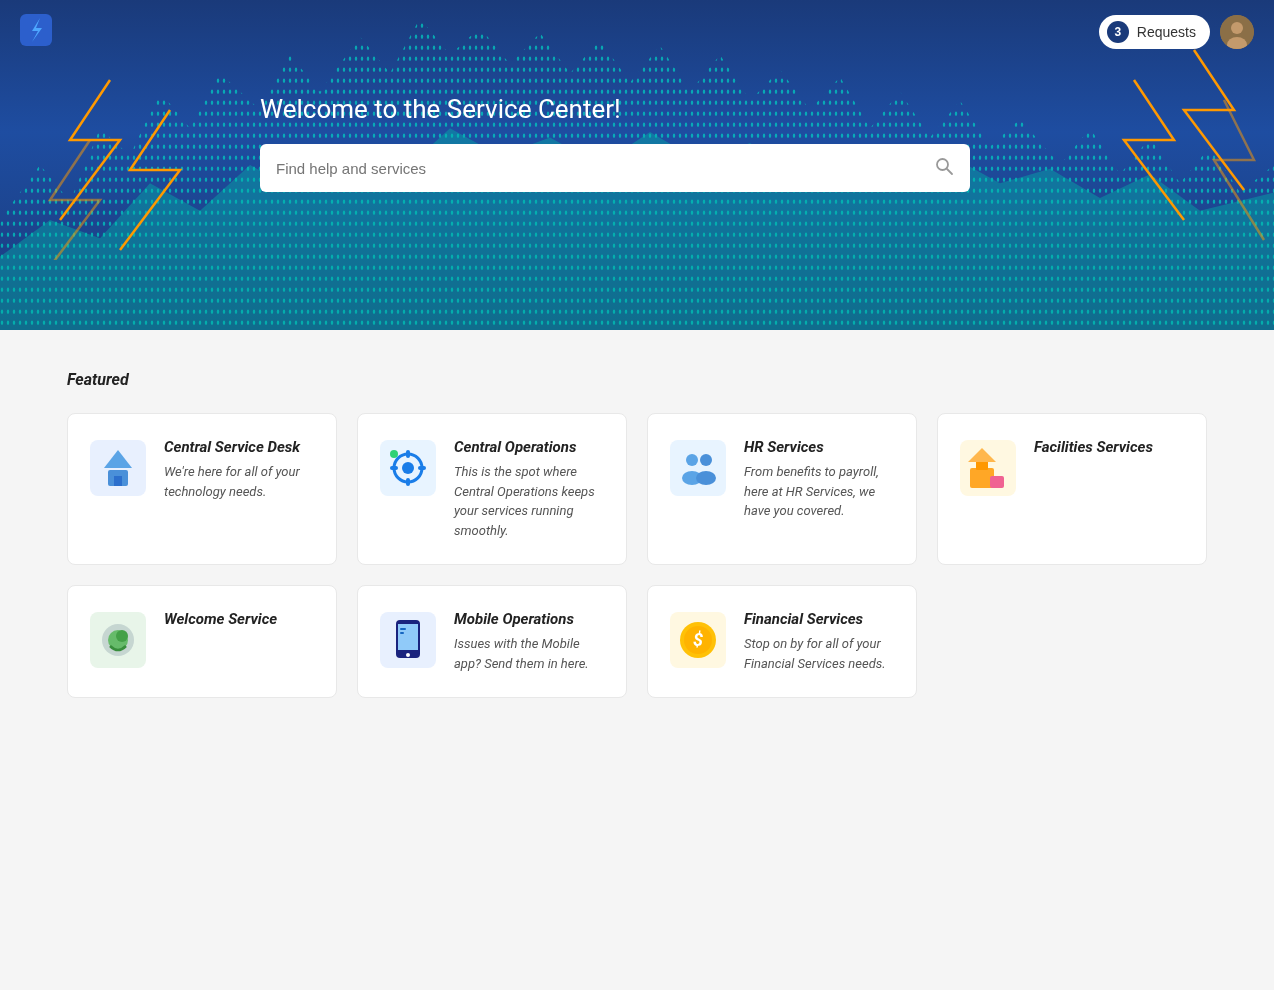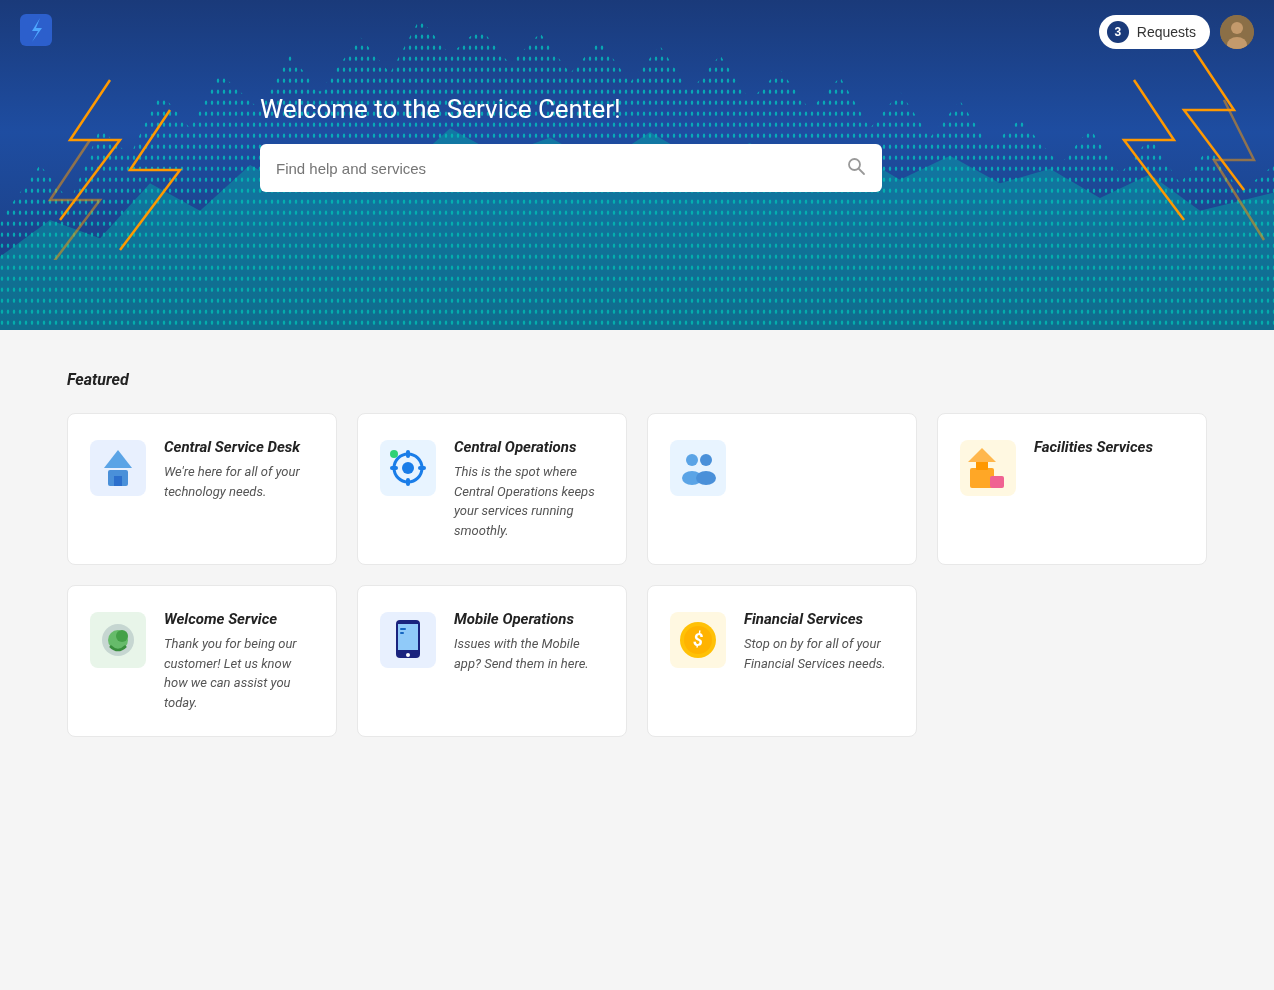--- a/index.html
+++ b/index.html
@@ -88,21 +88,21 @@
       font-size: 26px;
       font-weight: 400;
       margin-bottom: 20px;
     }
     .search-bar {
       display: flex;
       align-items: center;
       background: #fff;
       border-radius: 6px;
       padding: 12px 16px;
-      width: 622px;
+      width: 710px;
       max-width: 100%;
     }
     .search-input {
       border: none;
       outline: none;
       flex: 1;
       font-size: 15px;
       color: #999;
       background: transparent;
     }
@@ -274,20 +274,24 @@
       <div class="card">
       <div class="card-icon">
         <svg width="56" height="56" viewBox="0 0 56 56">
             <rect width="56" height="56" rx="8" fill="#e8f4ff"></rect>
             <circle cx="22" cy="20" r="6" fill="#5ba4e6"></circle>
             <circle cx="36" cy="20" r="6" fill="#4a90d9"></circle>
             <ellipse cx="22" cy="38" rx="10" ry="7" fill="#5ba4e6"></ellipse>
             <ellipse cx="36" cy="38" rx="10" ry="7" fill="#4a90d9"></ellipse>
           </svg>
       </div>
+      <div class="card-text">
+        <div class="card-title">HR Services</div>
+        <div class="card-desc">From benefits to payroll, here at HR Services, we have you covered.</div>
+      </div>
     </div>
       <div class="card">
       <div class="card-icon">
         <svg width="56" height="56" viewBox="0 0 56 56">
             <rect width="56" height="56" rx="8" fill="#fff8e1"></rect>
             <rect x="10" y="28" width="24" height="20" rx="2" fill="#ffa726"></rect>
             <rect x="16" y="18" width="12" height="12" rx="1" fill="#ff9800"></rect>
             <polygon points="22,8 8,22 36,22" fill="#ffb74d"></polygon>
             <rect x="30" y="36" width="14" height="12" rx="2" fill="#f06292"></rect>
           </svg>
@@ -301,21 +305,20 @@
         <svg width="56" height="56" viewBox="0 0 56 56">
             <rect width="56" height="56" rx="8" fill="#e8f5e9"></rect>
             <circle cx="28" cy="28" r="16" fill="#78909c" opacity="0.3"></circle>
             <circle cx="28" cy="28" r="10" fill="#66bb6a"></circle>
             <circle cx="32" cy="24" r="6" fill="#43a047"></circle>
             <path d="M20 34 Q28 42 36 34" fill="none" stroke="#388e3c" stroke-width="2.5"></path>
           </svg>
       </div>
       <div class="card-text">
         <div class="card-title">Welcome Service</div>
-        <div class="card-desc">Thank you for being our customer! Let us know how we can assist you today.</div>
       </div>
     </div>
       <div class="card">
       <div class="card-icon">
         <svg width="56" height="56" viewBox="0 0 56 56">
             <rect width="56" height="56" rx="8" fill="#e8f0fe"></rect>
             <rect x="16" y="8" width="24" height="38" rx="4" fill="#1a237e"></rect>
             <rect x="18" y="12" width="20" height="26" fill="#90caf9"></rect>
             <circle cx="28" cy="43" r="2" fill="#fff"></circle>
             <rect x="20" y="16" width="6" height="2" rx="1" fill="#1565c0"></rect>

